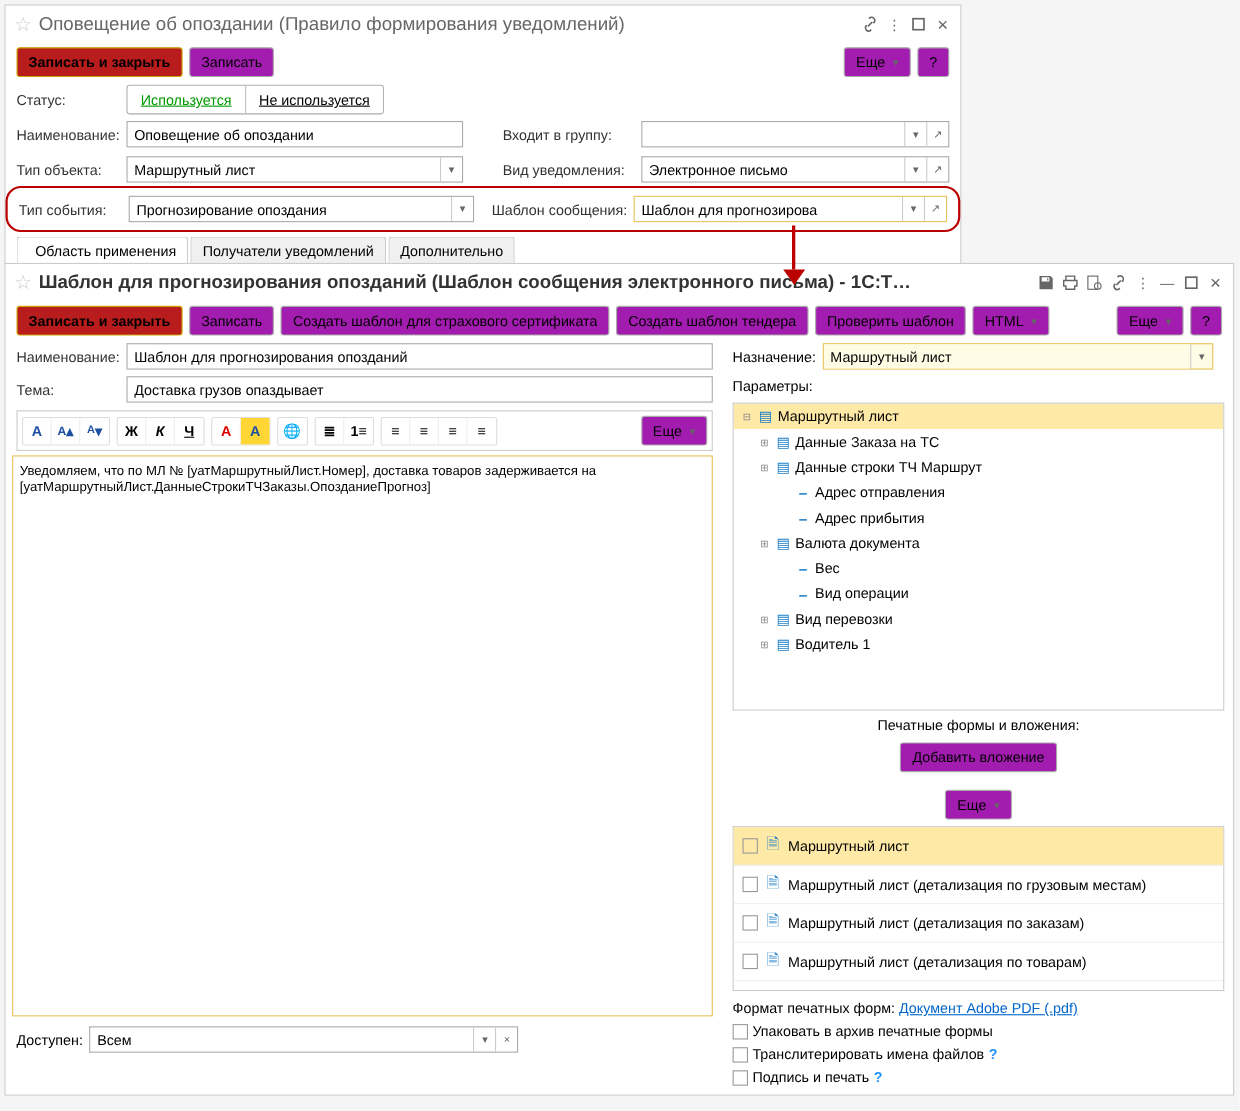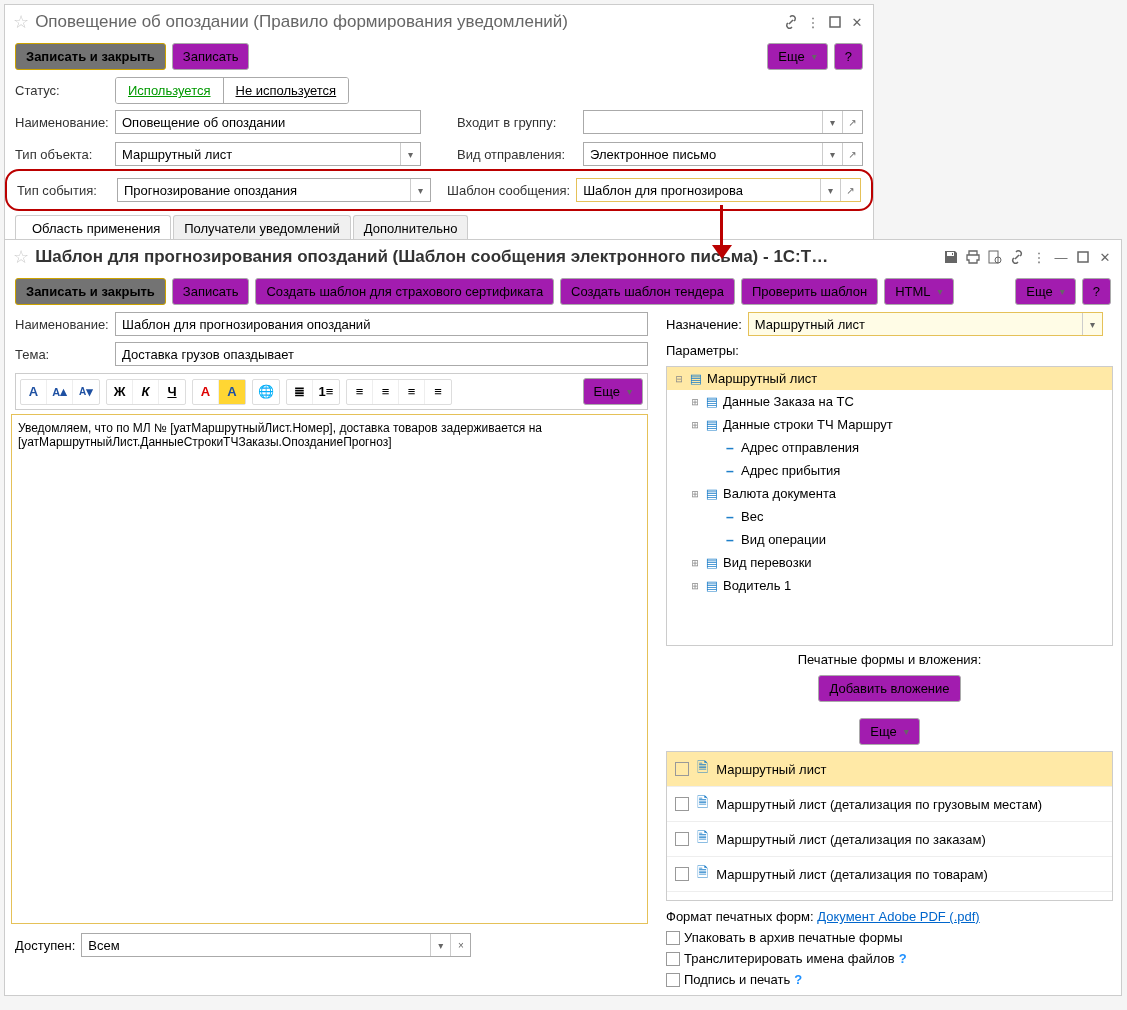--- a/index.html
+++ b/index.html
@@ -8,21 +8,21 @@
 .window1 { width: 870px; margin-bottom: 0; }
 .window2 { width: 1118px; margin-top: -4px; position: relative; z-index: 2; }
 .titlebar { display: flex; align-items: center; padding: 6px 8px; gap: 6px; }
 .star { color: #ccc; font-size: 18px; cursor: pointer; }
 .wtitle { font-size: 17px; color: #666; flex: 1; white-space: nowrap; overflow: hidden; text-overflow: ellipsis; }
 .wicons { display: flex; gap: 6px; align-items: center; }
 .wicons span, .wicons svg { width: 16px; height: 16px; cursor: pointer; color: #666; }
 .iconbtn { display: inline-flex; align-items: center; justify-content: center; width: 18px; height: 18px; color: #555; }
 .toolbar { display: flex; padding: 4px 10px; gap: 6px; align-items: center; flex-wrap: wrap; }
 .btn { border: 1px solid #aaa; background: #a21caf; padding: 5px 10px; border-radius: 3px; cursor: pointer; display: inline-flex; align-items: center; gap: 4px; }
-.btn-primary { background: #737373; border-color: #cca300; font-weight: bold; }
+.btn-primary { background: #b91c1c; border-color: #cca300; font-weight: bold; }
 .btn-drop::after { content: "▾"; font-size: 10px; margin-left: 3px; color: #666; }
 .spacer { flex: 1; }
 .form-row { display: flex; align-items: center; padding: 3px 10px; gap: 6px; }
 .label { min-width: 94px; color: #333; }
 .label-w { min-width: 120px; }
 .toggle-group { display: inline-flex; border: 1px solid #aaa; border-radius: 3px; overflow: hidden; }
 .toggle-btn { padding: 5px 12px; cursor: pointer; background: #fff; border-right: 1px solid #aaa; text-decoration: underline; }
 .toggle-btn:last-child { border-right: none; }
 .toggle-btn.active { color: #090; }
 .input-combo { display: flex; flex: 1; border: 1px solid #aaa; height: 24px; align-items: center; background: #fff; }
@@ -125,21 +125,21 @@
     <div>
       <div class="form-row">
         <span class="label label-w">Входит в группу:</span>
         <div class="input-combo">
           <input value="" style="">
           <span class="ic-btn">▾</span>
           <span class="ic-btn">↗</span>
         </div>
       </div>
       <div class="form-row">
-        <span class="label label-w">Вид отправления:</span>
+        <span class="label label-w">Вид уведомления:</span>
         <div class="input-combo">
           <input value="Электронное письмо" style="">
           <span class="ic-btn">▾</span>
           <span class="ic-btn">↗</span>
         </div>
       </div>
     </div>
   </div>
 
   <div class="two-col highlight-row">

